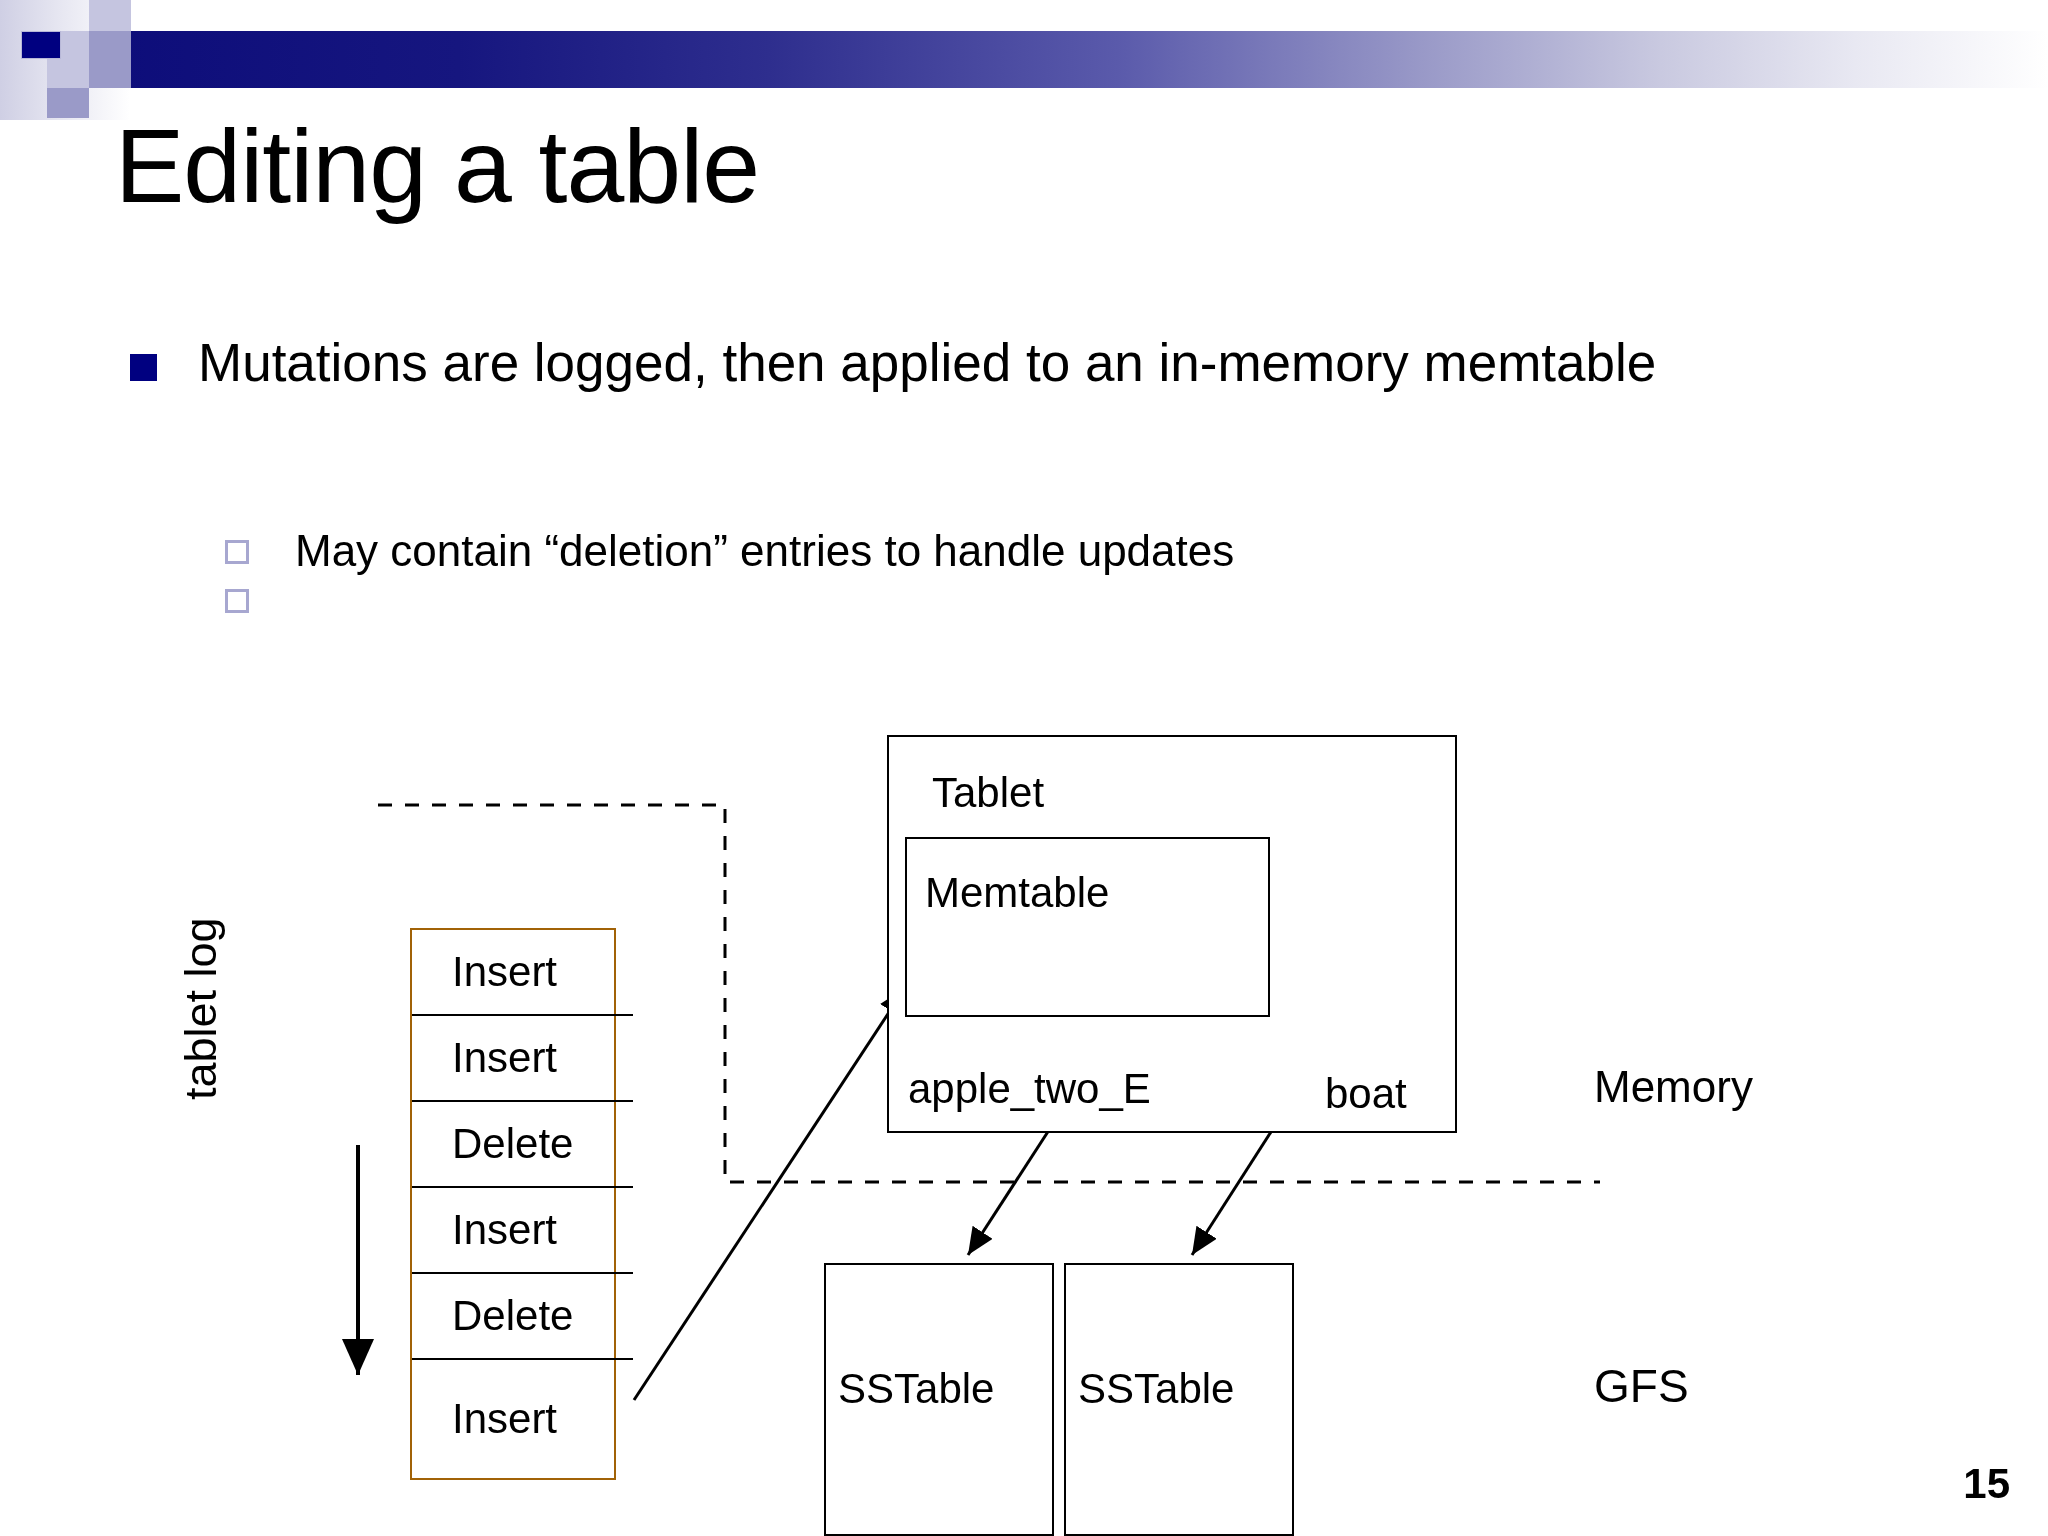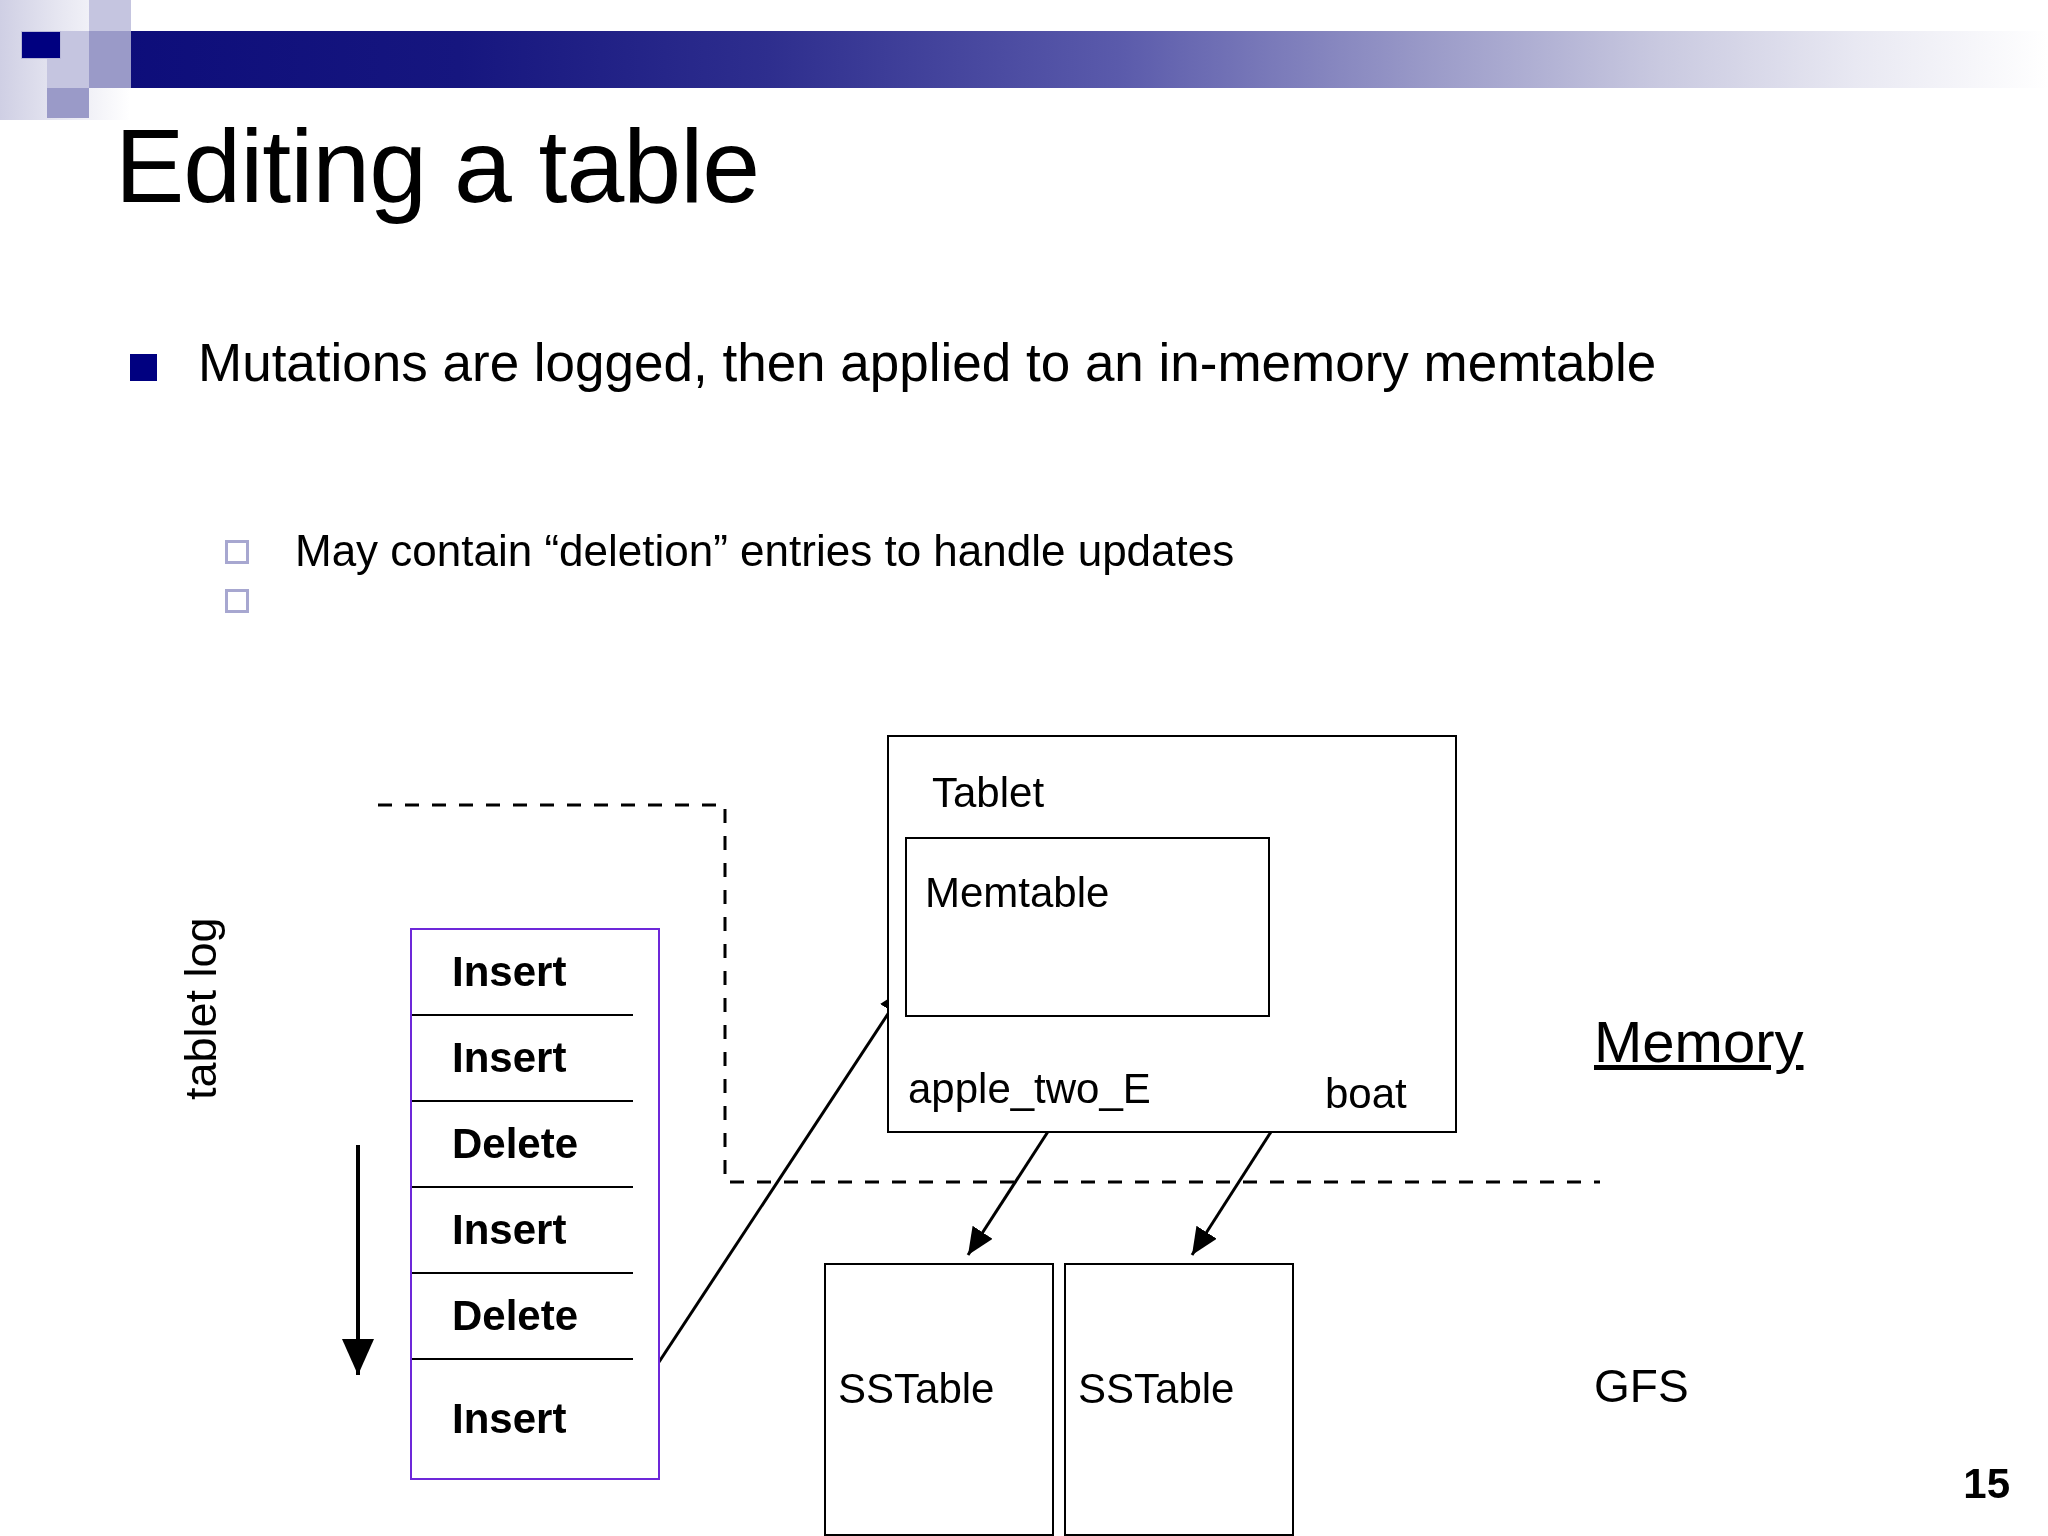--- a/index.html
+++ b/index.html
@@ -119,21 +119,21 @@
     background: #fff;
   }
   .dlabel {
     position: absolute;
     font-size: 42px;
     line-height: 1;
     white-space: nowrap;
   }
 
   
-  #log-stack { left: 410px; top: 928px; width: 250px; height: 552px; border: 2px solid #6d28d9; font-weight: bold; }
+  #log-stack { left: 410px; top: 928px; width: 206px; height: 552px; border: 2px solid #a16207; }
   .log-cell {
     position: absolute;
     left: 0;
     width: 221px;
     height: 86px;
     box-sizing: border-box;
     border-bottom: 2px solid #000;
     display: flex;
     align-items: center;
   }
@@ -156,21 +156,21 @@
   #tablet-box { left: 887px; top: 735px; width: 570px; height: 398px; }
   #tablet-label { left: 932px; top: 772px; }
 
   
   #memtable-box { left: 905px; top: 837px; width: 365px; height: 180px; }
   #memtable-label { left: 925px; top: 872px; text-align: right; }
 
   #apple-label { left: 908px; top: 1068px; }
   #boat-label  { left: 1325px; top: 1073px; }
 
-  #memory-label { left: 1594px; top: 1013px; font-size: 58px; text-decoration: underline; }
+  #memory-label { left: 1594px; top: 1065px; font-size: 44px; }
   #gfs-label    { left: 1594px; top: 1363px; font-size: 46px; }
 
   
   #sst-1 { left: 824px; top: 1263px; width: 230px; height: 273px; }
   #sst-2 { left: 1064px; top: 1263px; width: 230px; height: 273px; }
   #sst-1-label { left: 838px; top: 1368px; }
   #sst-2-label { left: 1078px; top: 1368px; }
 
   
   #page-num {

